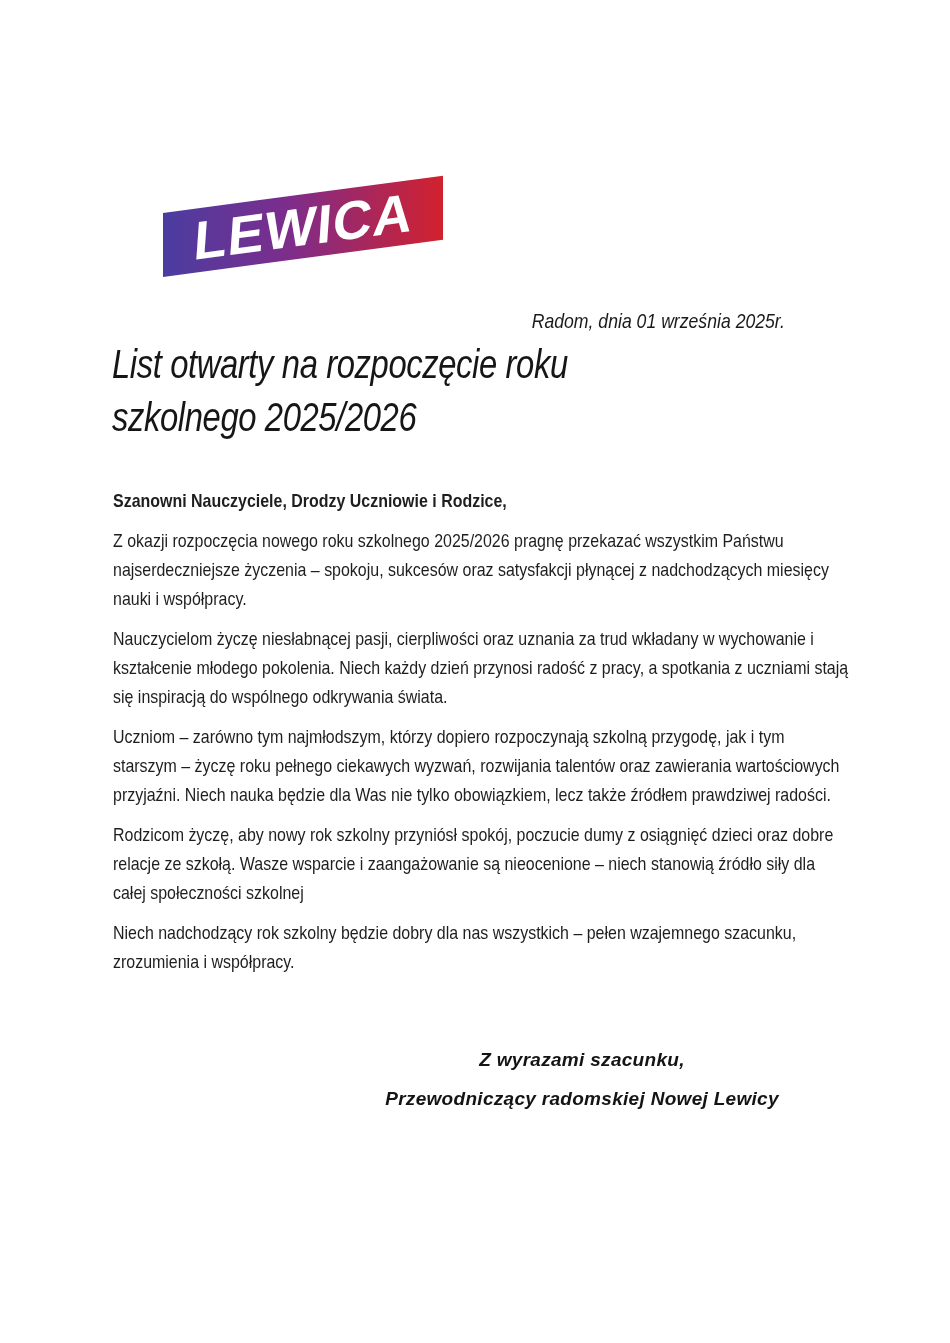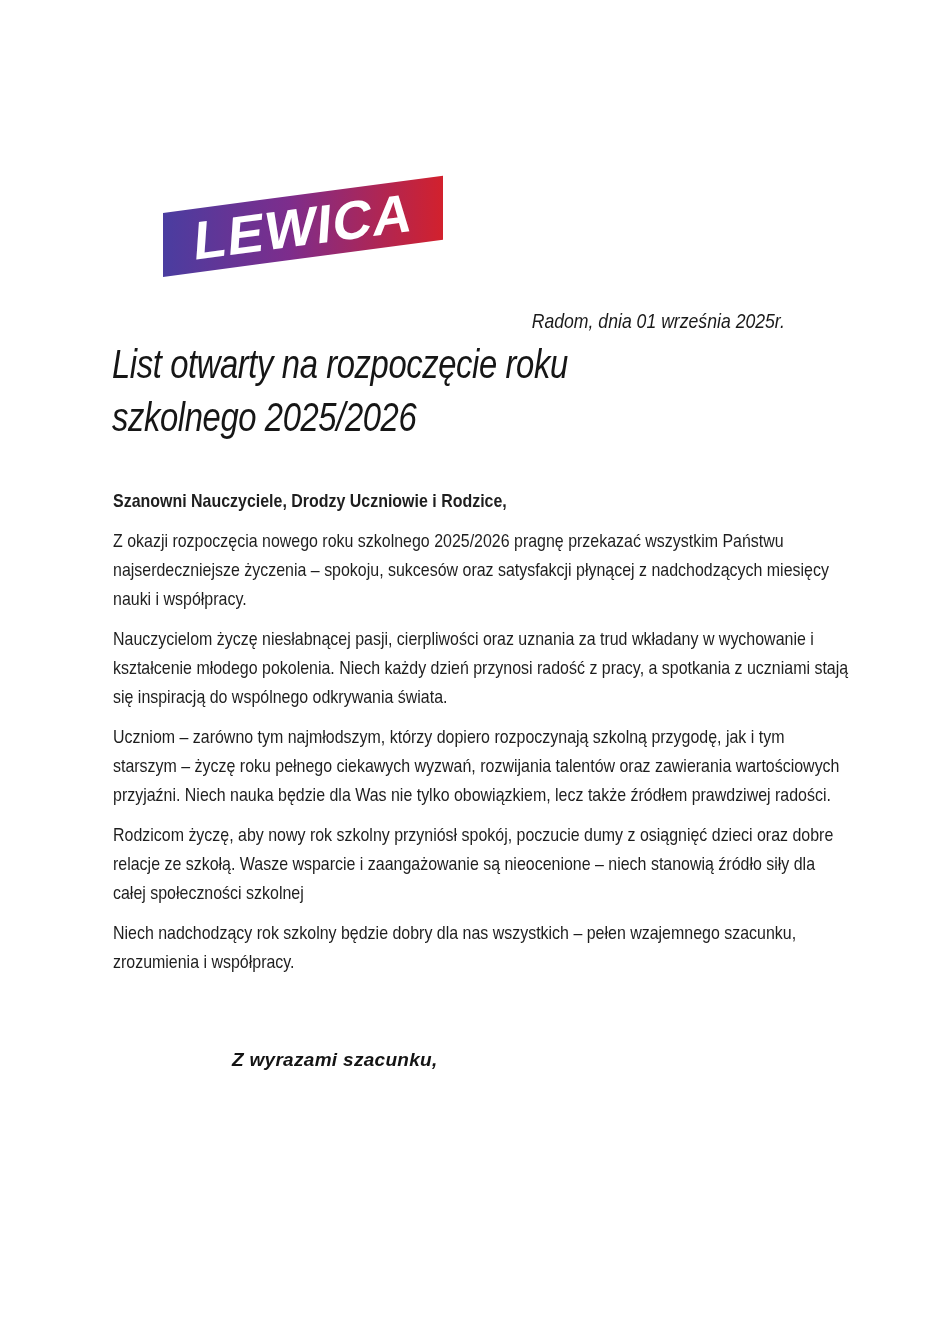--- a/index.html
+++ b/index.html
@@ -93,21 +93,21 @@
   .salutation {
     font-weight: 700;
   }
 
   
   .signature {
     position: absolute;
     left: 232px;
     top: 1040px;
     width: 700px;
-    text-align: left;
+    text-align: center;
     font-weight: 700;
     font-style: italic;
     font-size: 19px;
     line-height: 39px;
     letter-spacing: 0.3px;
     color: #141414;
   }
   .signature div {
     white-space: nowrap;
   }
@@ -129,15 +129,16 @@
     <p class="salutation">Szanowni Nauczyciele, Drodzy Uczniowie i Rodzice,</p>
     <p>Z okazji rozpoczęcia nowego roku szkolnego 2025/2026 pragnę przekazać wszystkim Państwu najserdeczniejsze życzenia – spokoju, sukcesów oraz satysfakcji płynącej z nadchodzących miesięcy nauki i współpracy.</p>
     <p>Nauczycielom życzę niesłabnącej pasji, cierpliwości oraz uznania za trud wkładany w wychowanie i kształcenie młodego pokolenia. Niech każdy dzień przynosi radość z pracy, a spotkania z uczniami stają się inspiracją do wspólnego odkrywania świata.</p>
     <p>Uczniom – zarówno tym najmłodszym, którzy dopiero rozpoczynają szkolną przygodę, jak i tym starszym – życzę roku pełnego ciekawych wyzwań, rozwijania talentów oraz zawierania wartościowych przyjaźni. Niech nauka będzie dla Was nie tylko obowiązkiem, lecz także źródłem prawdziwej radości.</p>
     <p>Rodzicom życzę, aby nowy rok szkolny przyniósł spokój, poczucie dumy z osiągnięć dzieci oraz dobre relacje ze szkołą. Wasze wsparcie i zaangażowanie są nieocenione – niech stanowią źródło siły dla całej społeczności szkolnej</p>
     <p>Niech nadchodzący rok szkolny będzie dobry dla nas wszystkich – pełen wzajemnego szacunku, zrozumienia i współpracy.</p>
   </div>
 
   <div class="signature">
     <div>Z wyrazami szacunku,</div>
+    <div>Przewodniczący radomskiej Nowej Lewicy</div>
   </div>
 
 </div>
 
 </body></html>

